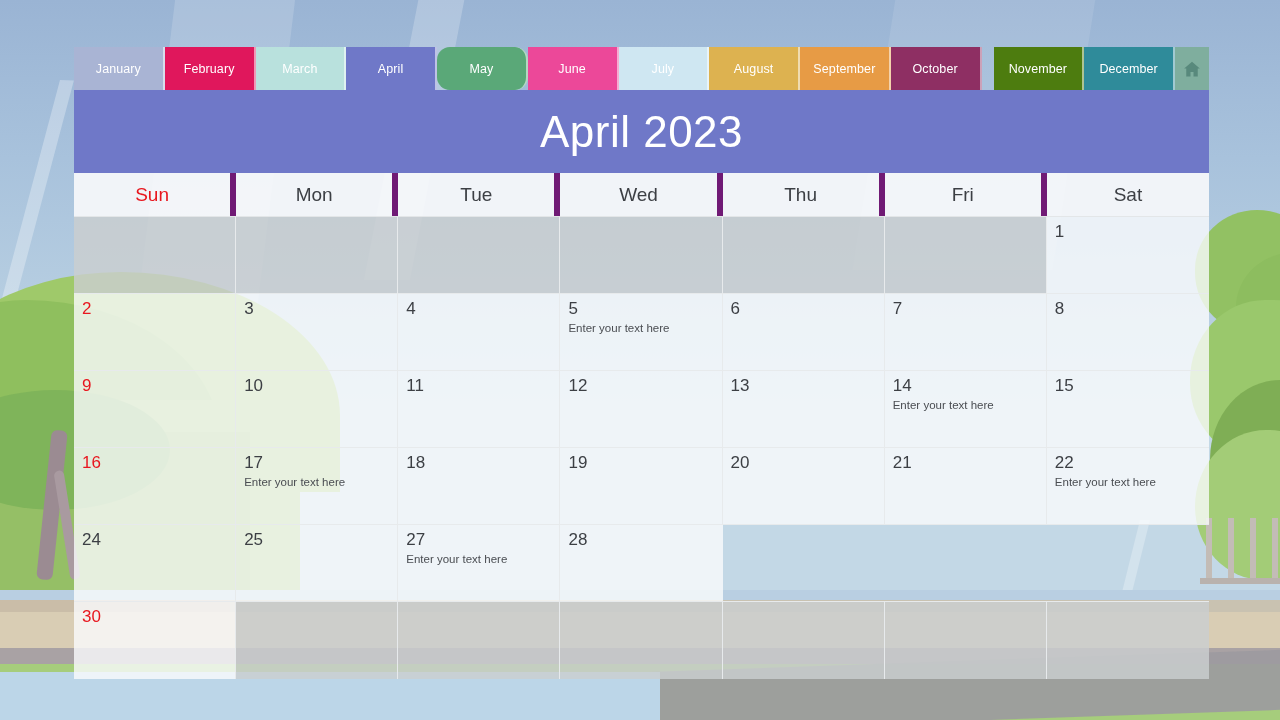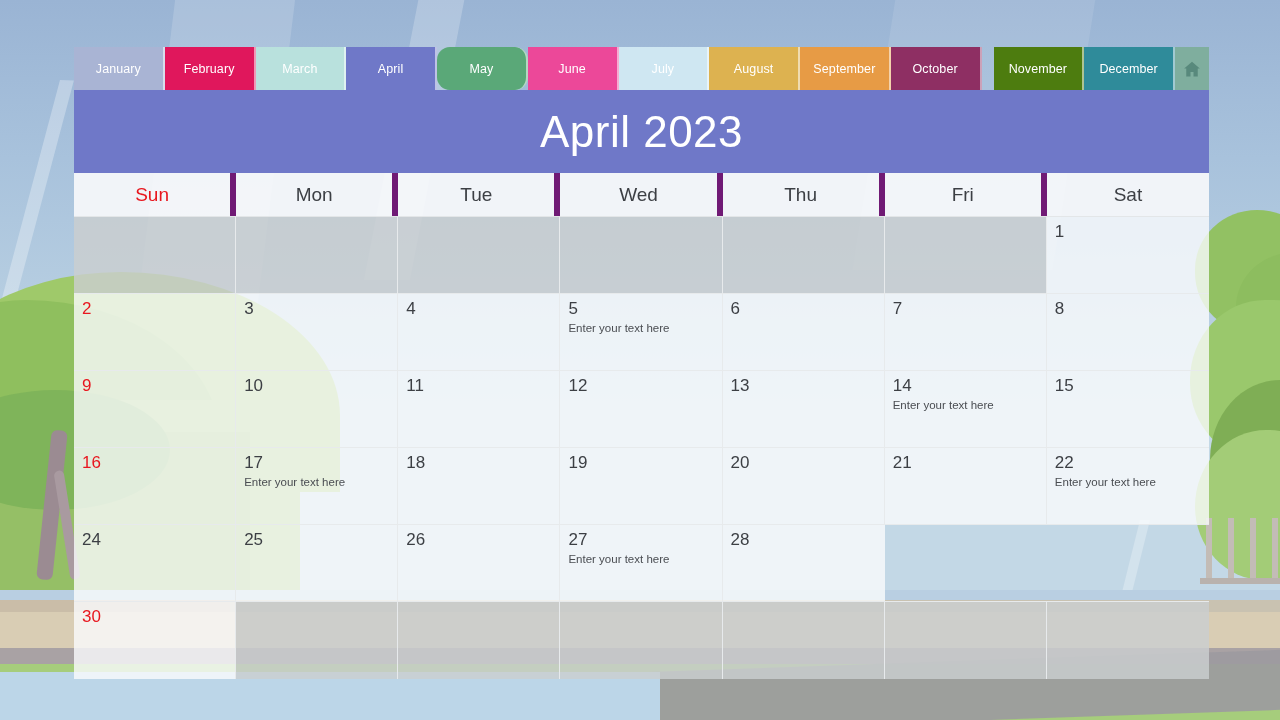--- a/index.html
+++ b/index.html
@@ -360,23 +360,20 @@
         </div>
       </div>
       <div class="week-row">
         <div class="day-cell">
           <div class="day-num">24</div>
         </div>
         <div class="day-cell">
           <div class="day-num">25</div>
         </div>
         <div class="day-cell">
-          <div class="day-num">26</div>
-        </div>
-        <div class="day-cell">
           <div class="day-num">27</div>
           <div class="day-event">Enter your text here</div>
         </div>
         <div class="day-cell">
           <div class="day-num">28</div>
         </div>
       </div>
       <div class="week-row">
         <div class="day-cell weekend-sun">
           <div class="day-num">30</div>

